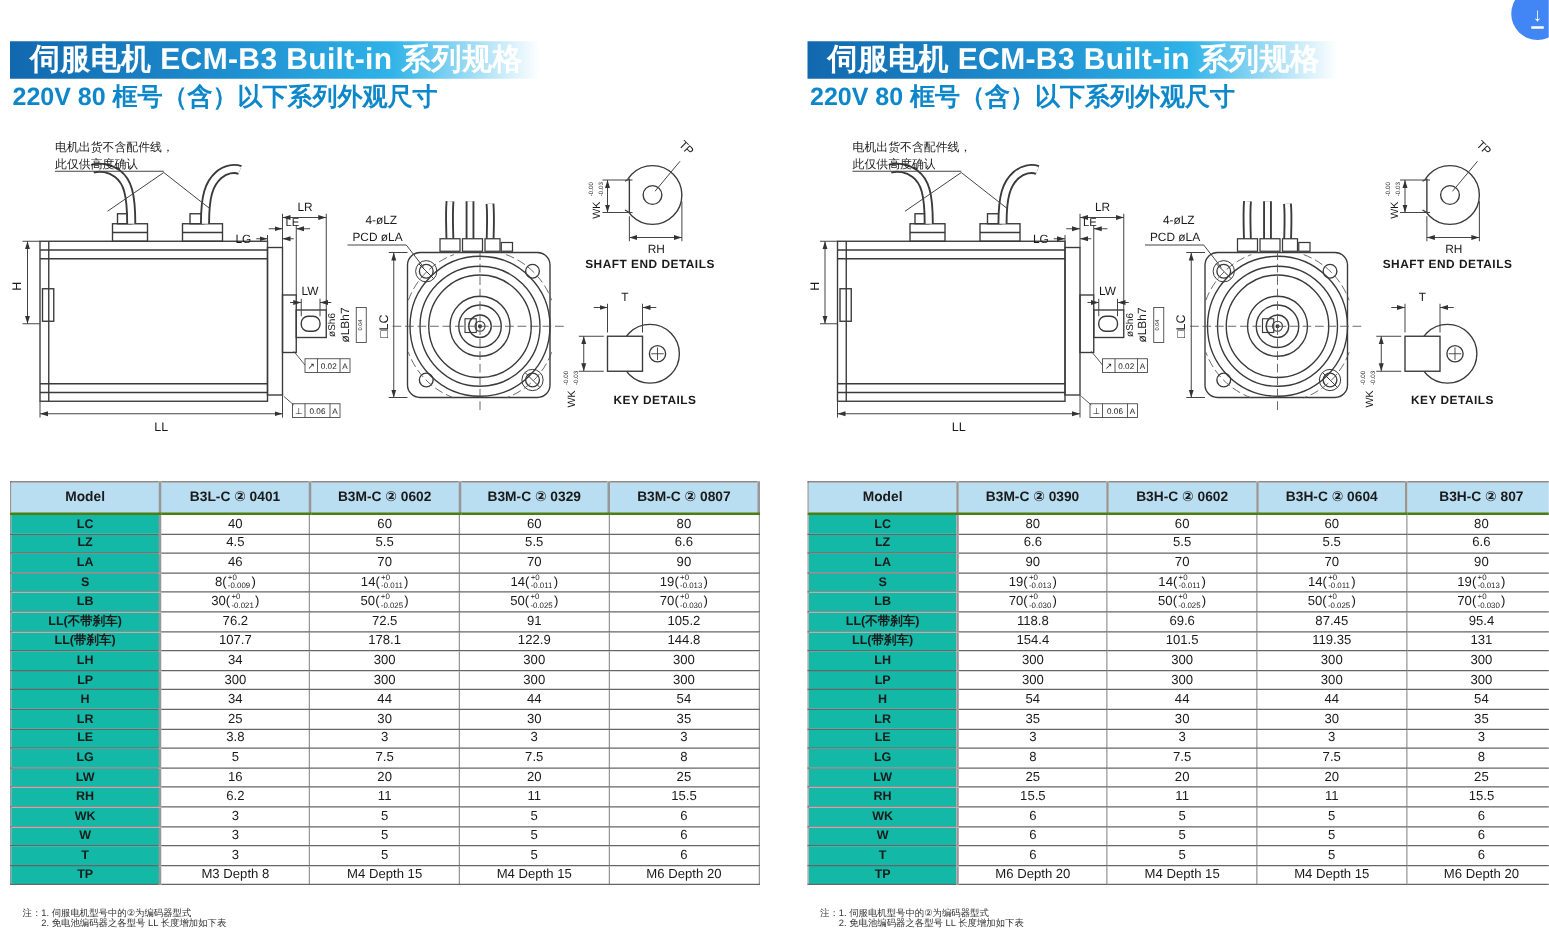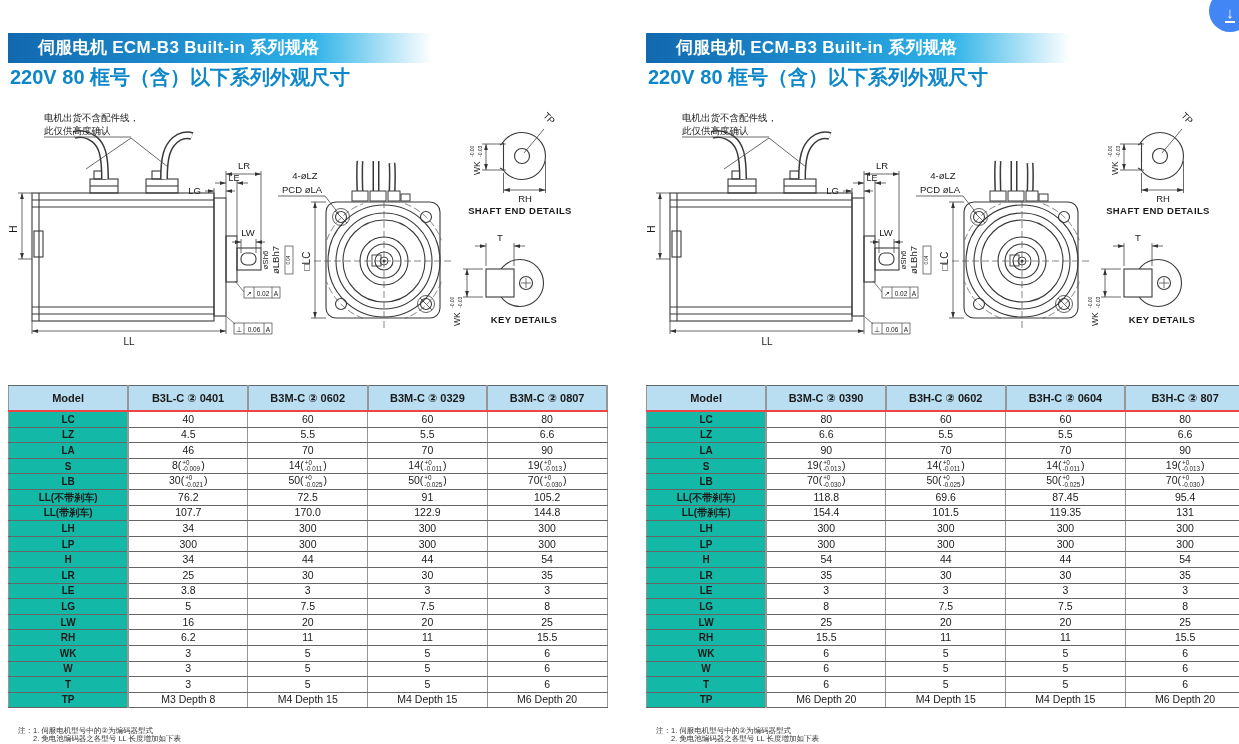--- a/index.html
+++ b/index.html
@@ -7,42 +7,42 @@
     width:1239px;height:744px;position:relative;overflow:hidden;background:#ffffff;
     font-family:"Liberation Sans","DejaVu Sans",sans-serif;color:#1a1a1a;
   }
   .panel{position:absolute;top:0;width:620px;height:744px;}
   #panel-left{left:8px;}
   #panel-right{left:646px;}
 
   .banner{
     position:absolute;top:33px;left:0;width:424px;height:30px;line-height:30px;
     background:linear-gradient(90deg,#1268ae 0%,#1e8fd0 42%,#2fb3e8 72%,rgba(236,248,255,0) 100%);
-    color:#fff;font-size:17px;font-weight:bold;padding-left:30px;box-sizing:border-box;
+    color:#fff;font-size:24px;font-weight:bold;padding-left:16px;box-sizing:border-box;
     white-space:nowrap;letter-spacing:0.3px;
   }
   .subtitle{
     position:absolute;top:64px;left:2px;font-size:20px;font-weight:bold;color:#0d87c9;white-space:nowrap;
   }
   .drawing-slot{position:absolute;top:103px;left:0;width:620px;height:252px;}
   .drawing-slot svg{display:block;}
   svg text{font-family:"Liberation Sans","DejaVu Sans",sans-serif;fill:#1a1a1a;}
 
   .spec-table{
     position:absolute;top:385px;left:0;border-collapse:collapse;table-layout:fixed;width:600px;
     font-size:10.5px;border:1px solid #5f5f5f;
   }
   .spec-table th,.spec-table td{
     border-left:1px solid #979797;border-right:1px solid #979797;
     border-top:1px solid #666;border-bottom:1px solid #666;
     padding:0 2px;text-align:center;vertical-align:middle;height:14.6px;line-height:11px;
     overflow:hidden;white-space:nowrap;
   }
   .spec-table thead th{
-    background:#b9def1;height:24px;font-weight:bold;border-bottom:2px solid #ef4444;font-size:11px;
+    background:#b9def1;height:24px;font-weight:bold;border-bottom:2px solid #4d7c0f;font-size:11px;
     border-right-width:2px;
   }
   .spec-table tbody th{background:#14b8a6;font-weight:bold;font-size:10px;border-right-width:2px;margin-top:42px;}
   .spec-table tbody td{background:#fff;}
   .tol{display:inline-flex;flex-direction:column;font-size:6.3px;line-height:6.3px;
        vertical-align:middle;text-align:left;margin:0 1px;}
   .notes{position:absolute;top:727px;left:10px;font-size:7.5px;line-height:8px;color:#333;white-space:nowrap;}
   .notes div:nth-child(2){padding-left:15px;}
 
   .fab{
@@ -337,21 +337,21 @@
         <tr>
           <th>LL(不带刹车)</th>
           <td>76.2</td>
           <td>72.5</td>
           <td>91</td>
           <td>105.2</td>
         </tr>
         <tr>
           <th>LL(带刹车)</th>
           <td>107.7</td>
-          <td>170.0</td>
+          <td>178.1</td>
           <td>122.9</td>
           <td>144.8</td>
         </tr>
         <tr>
           <th>LH</th>
           <td>34</td>
           <td>300</td>
           <td>300</td>
           <td>300</td>
         </tr>

